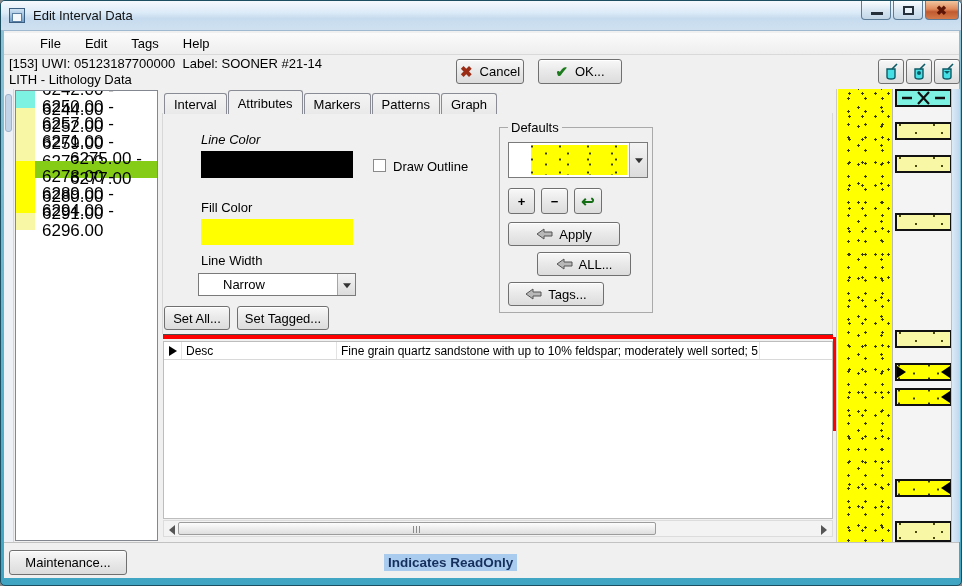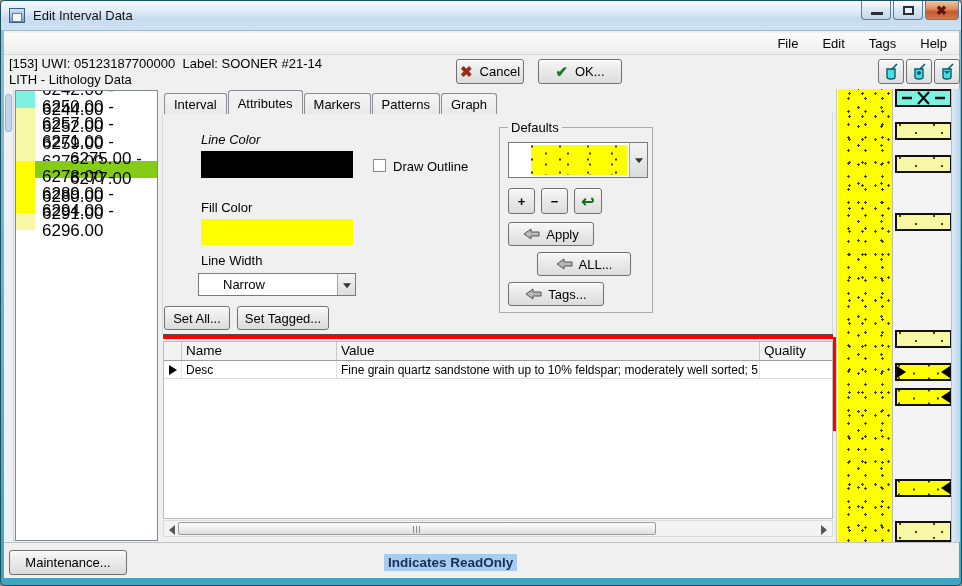--- a/index.html
+++ b/index.html
@@ -19,21 +19,21 @@
   .winbtn.min { left:860px; width:30px; background:linear-gradient(180deg,#fdfeff,#dcE9f4 45%,#c2d6e7); }
   .winbtn.max { left:892px; width:30px; background:linear-gradient(180deg,#fdfeff,#dce9f4 45%,#c2d6e7); }
   .winbtn.close { left:924px; width:34px; background:linear-gradient(180deg,#f2c6a0,#e08a5c 45%,#c05a30 60%,#d47a4a); }
   .glyph-min { position:absolute; left:9px; top:11px; width:12px; height:3px; background:#25303b; }
   .glyph-max { position:absolute; left:9px; top:5px; width:11px; height:9px; border:2px solid #25303b; background:#e8f1f8; }
   .glyph-close { position:absolute; left:10px; top:2px; font-size:13px; font-weight:bold; color:#5d1505; }
 
   .client { left:3px; top:30px; width:955px; height:547px; background:#f0f0f0; }
 
   
-  .menubar { left:3px; top:32px; width:955px; height:22px; background:linear-gradient(180deg,#fbfbfb,#eeeeee); border-bottom:1px solid #d9d9d9; display:flex; padding-left:8px;justify-content:flex-end; }
+  .menubar { left:3px; top:32px; width:955px; height:22px; background:linear-gradient(180deg,#fbfbfb,#eeeeee); border-bottom:1px solid #d9d9d9; display:flex; padding-left:24px; }
   .menu-item { padding:3px 12px 0 12px; font-size:13px; color:#000; }
   .hdr-line { left:8px; font-size:13px; color:#000; white-space:pre; }
   .btn { border:1px solid #707070; border-radius:3px; background:linear-gradient(180deg,#f8f8f8,#eaeaea 45%,#dcdcdc); font-size:13px; color:#000;
          display:flex; align-items:center; justify-content:center; box-shadow:inset 0 1px 0 #fff; }
   .x-glyph { color:#9b2d16; font-weight:bold; font-size:15px; margin-right:7px; }
   .check-glyph { color:#1d7a1d; font-weight:bold; font-size:15px; margin-right:7px; }
   .tool-ico { top:58px; width:26px; height:25px; }
 
   
   .mini-scroll { left:3px; top:88px; width:10px; height:453px; background:#eef1f5; border-right:1px solid #d3d7dd; }
@@ -247,21 +247,21 @@
     </div>
     <div class="abs btn" style="left:8px;top:60px;width:27px;height:26px;font-weight:bold;">
       <span>+</span>
     </div>
     <div class="abs btn" style="left:41px;top:60px;width:27px;height:26px;font-weight:bold;">
       <span>−</span>
     </div>
     <div class="abs btn" style="left:74px;top:60px;width:28px;height:26px;">
       <span style="color:#156e15;font-weight:bold;font-size:16px;">↩</span>
     </div>
-    <div class="abs btn" style="left:8px;top:94px;width:86px;height:24px;">
+    <div class="abs btn" style="left:8px;top:94px;width:112px;height:24px;">
       <svg class="arrow-left-ico" viewBox="0 0 17 12">
         <path d="M1 6 L8 1 L8 4 L16 4 L16 8 L8 8 L8 11 Z" fill="#b8b8b8" stroke="#555" stroke-width="1"></path>
       </svg>
       <span>Apply</span>
     </div>
     <div class="abs btn" style="left:8px;top:124px;width:94px;height:24px;margin-left:29px;">
       <svg class="arrow-left-ico" viewBox="0 0 17 12">
         <path d="M1 6 L8 1 L8 4 L16 4 L16 8 L8 8 L8 11 Z" fill="#b8b8b8" stroke="#555" stroke-width="1"></path>
       </svg>
       <span>ALL...</span>
@@ -270,26 +270,20 @@
       <svg class="arrow-left-ico" viewBox="0 0 17 12">
         <path d="M1 6 L8 1 L8 4 L16 4 L16 8 L8 8 L8 11 Z" fill="#b8b8b8" stroke="#555" stroke-width="1"></path>
       </svg>
       <span>Tags...</span>
     </div>
   </div>
 
   <div class="abs redline"></div>
   <div class="abs red-vline"></div>
   <div class="abs tablebox">
-    <div class="thead">
-      <div class="th c-gutter"></div>
-      <div class="th c-name">Name</div>
-      <div class="th c-value">Value</div>
-      <div class="th c-quality">Quality</div>
-    </div>
     <div id="table-body">
         <div class="trow">
           <div class="td c-gutter">
             <div class="row-marker"></div>
           </div>
           <div class="td c-name">Desc</div>
           <div class="td c-value">Fine grain quartz sandstone with up to 10% feldspar; moderately well sorted; 5</div>
           <div class="td c-quality"></div>
         </div>
       </div>

